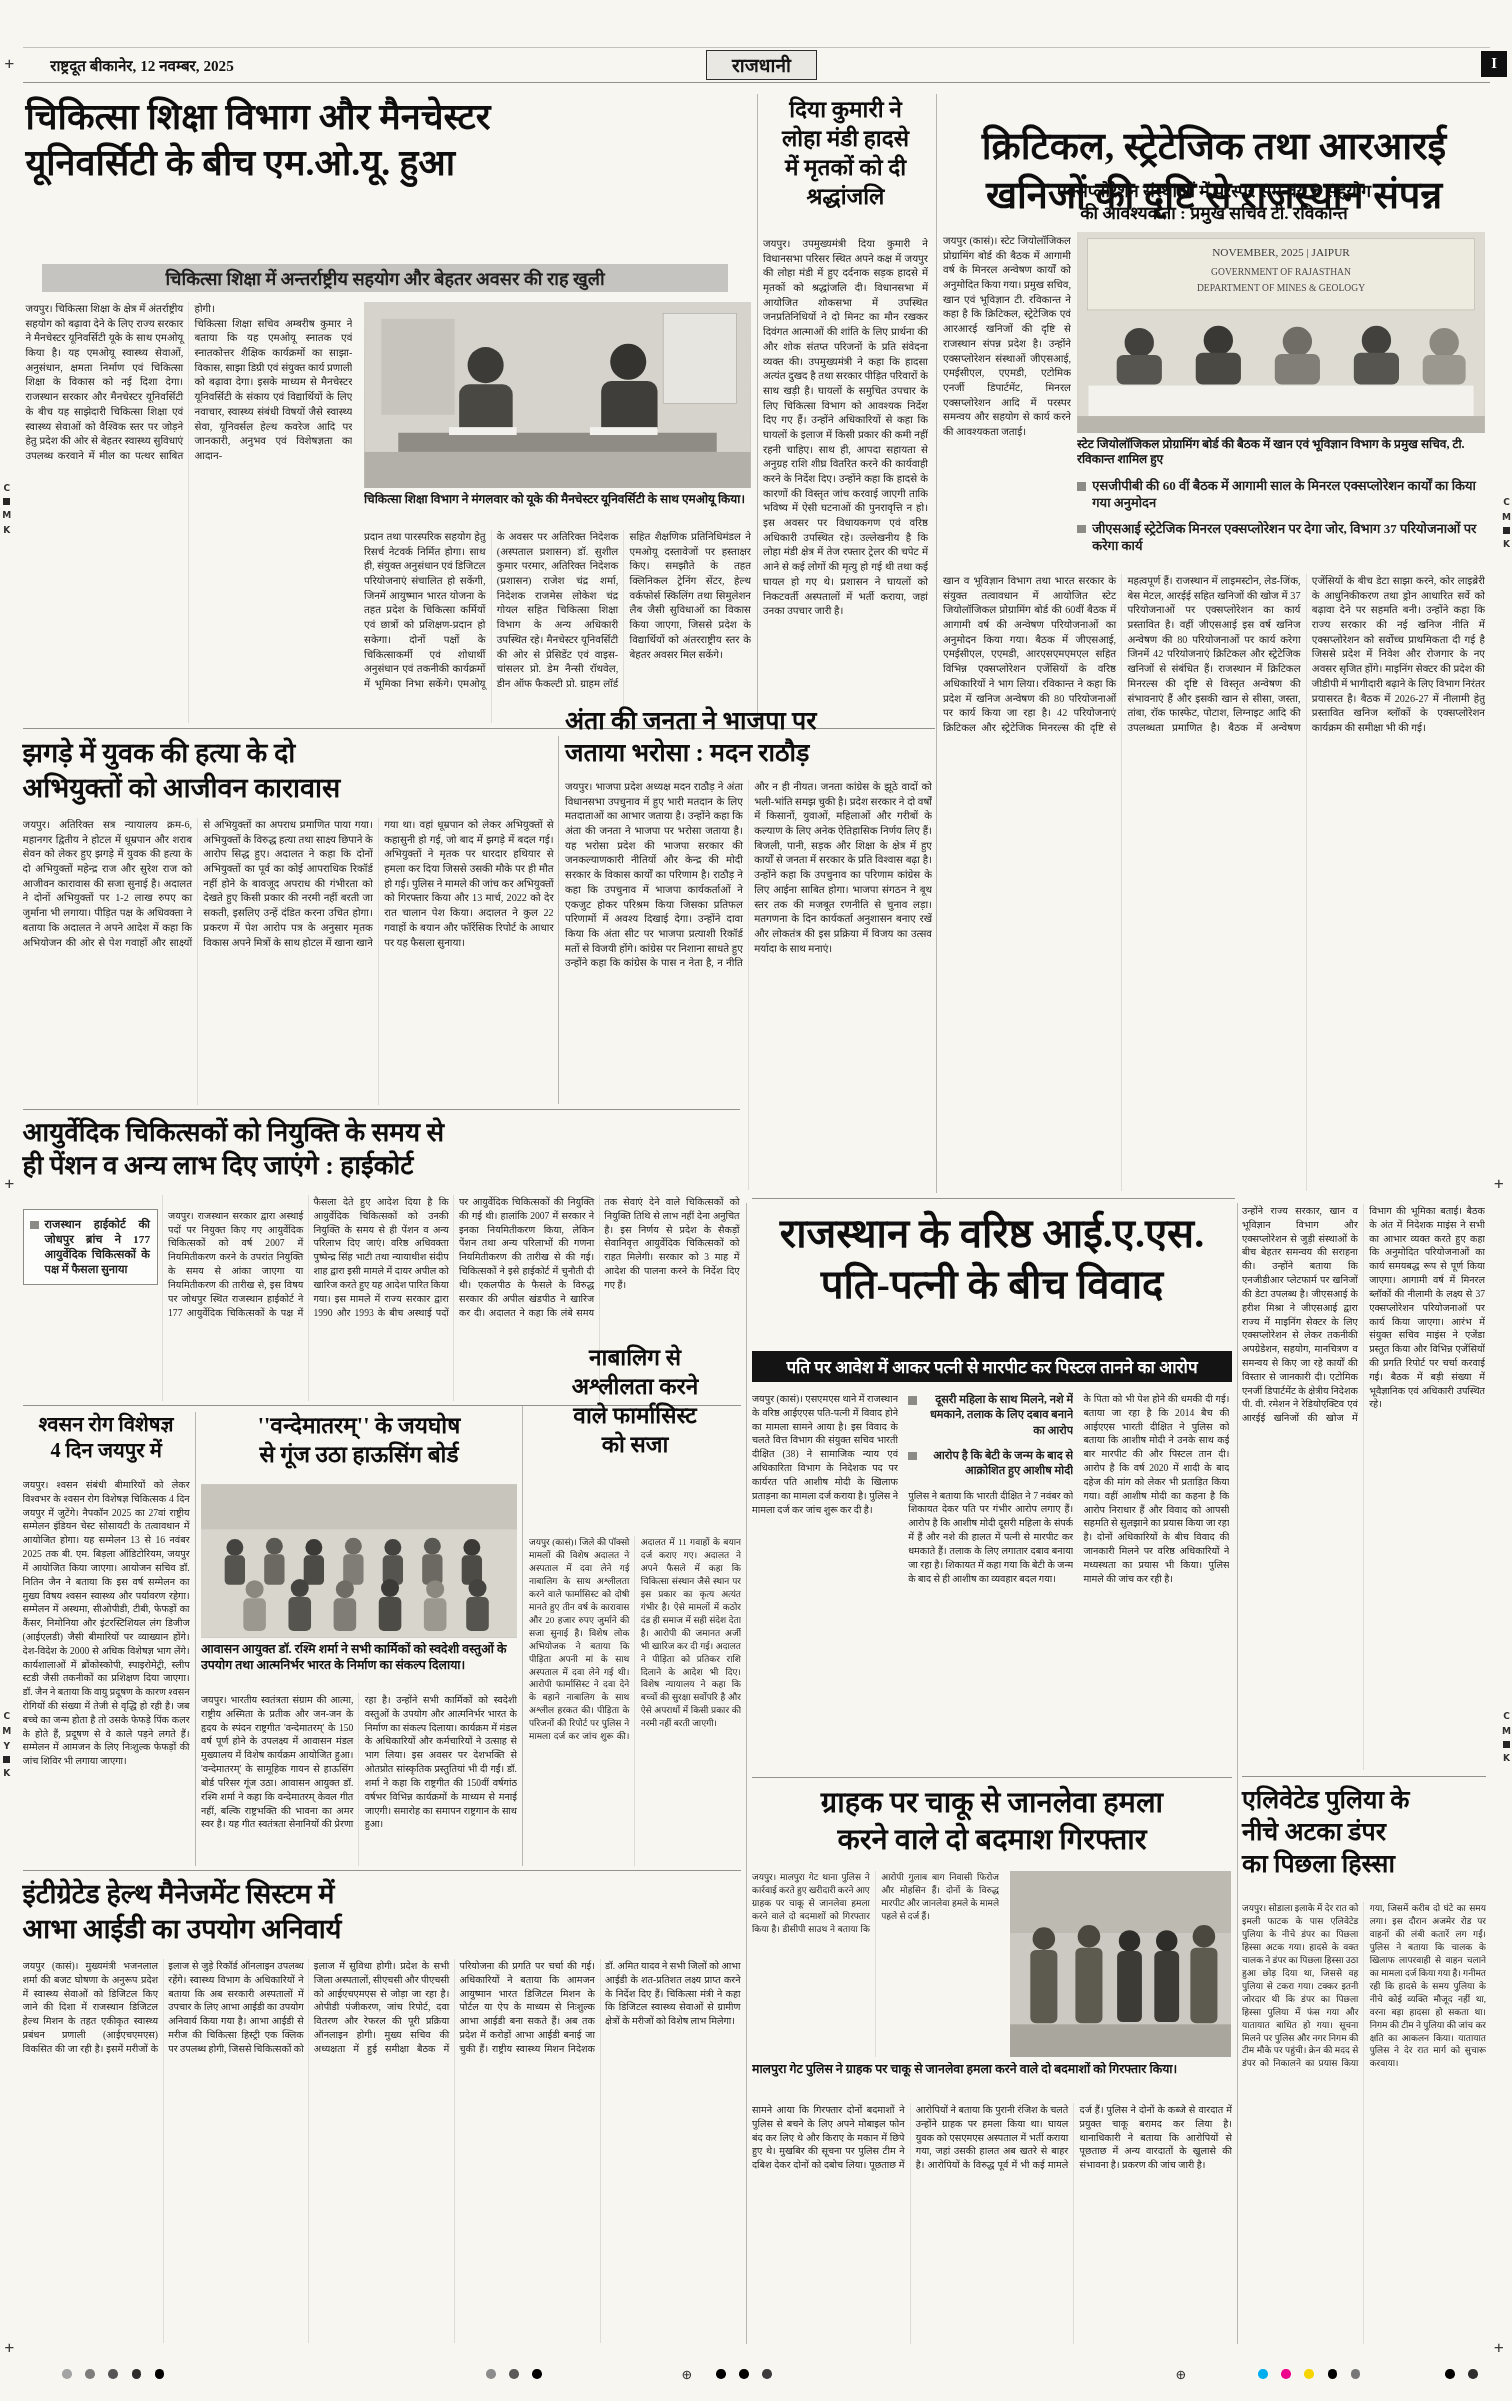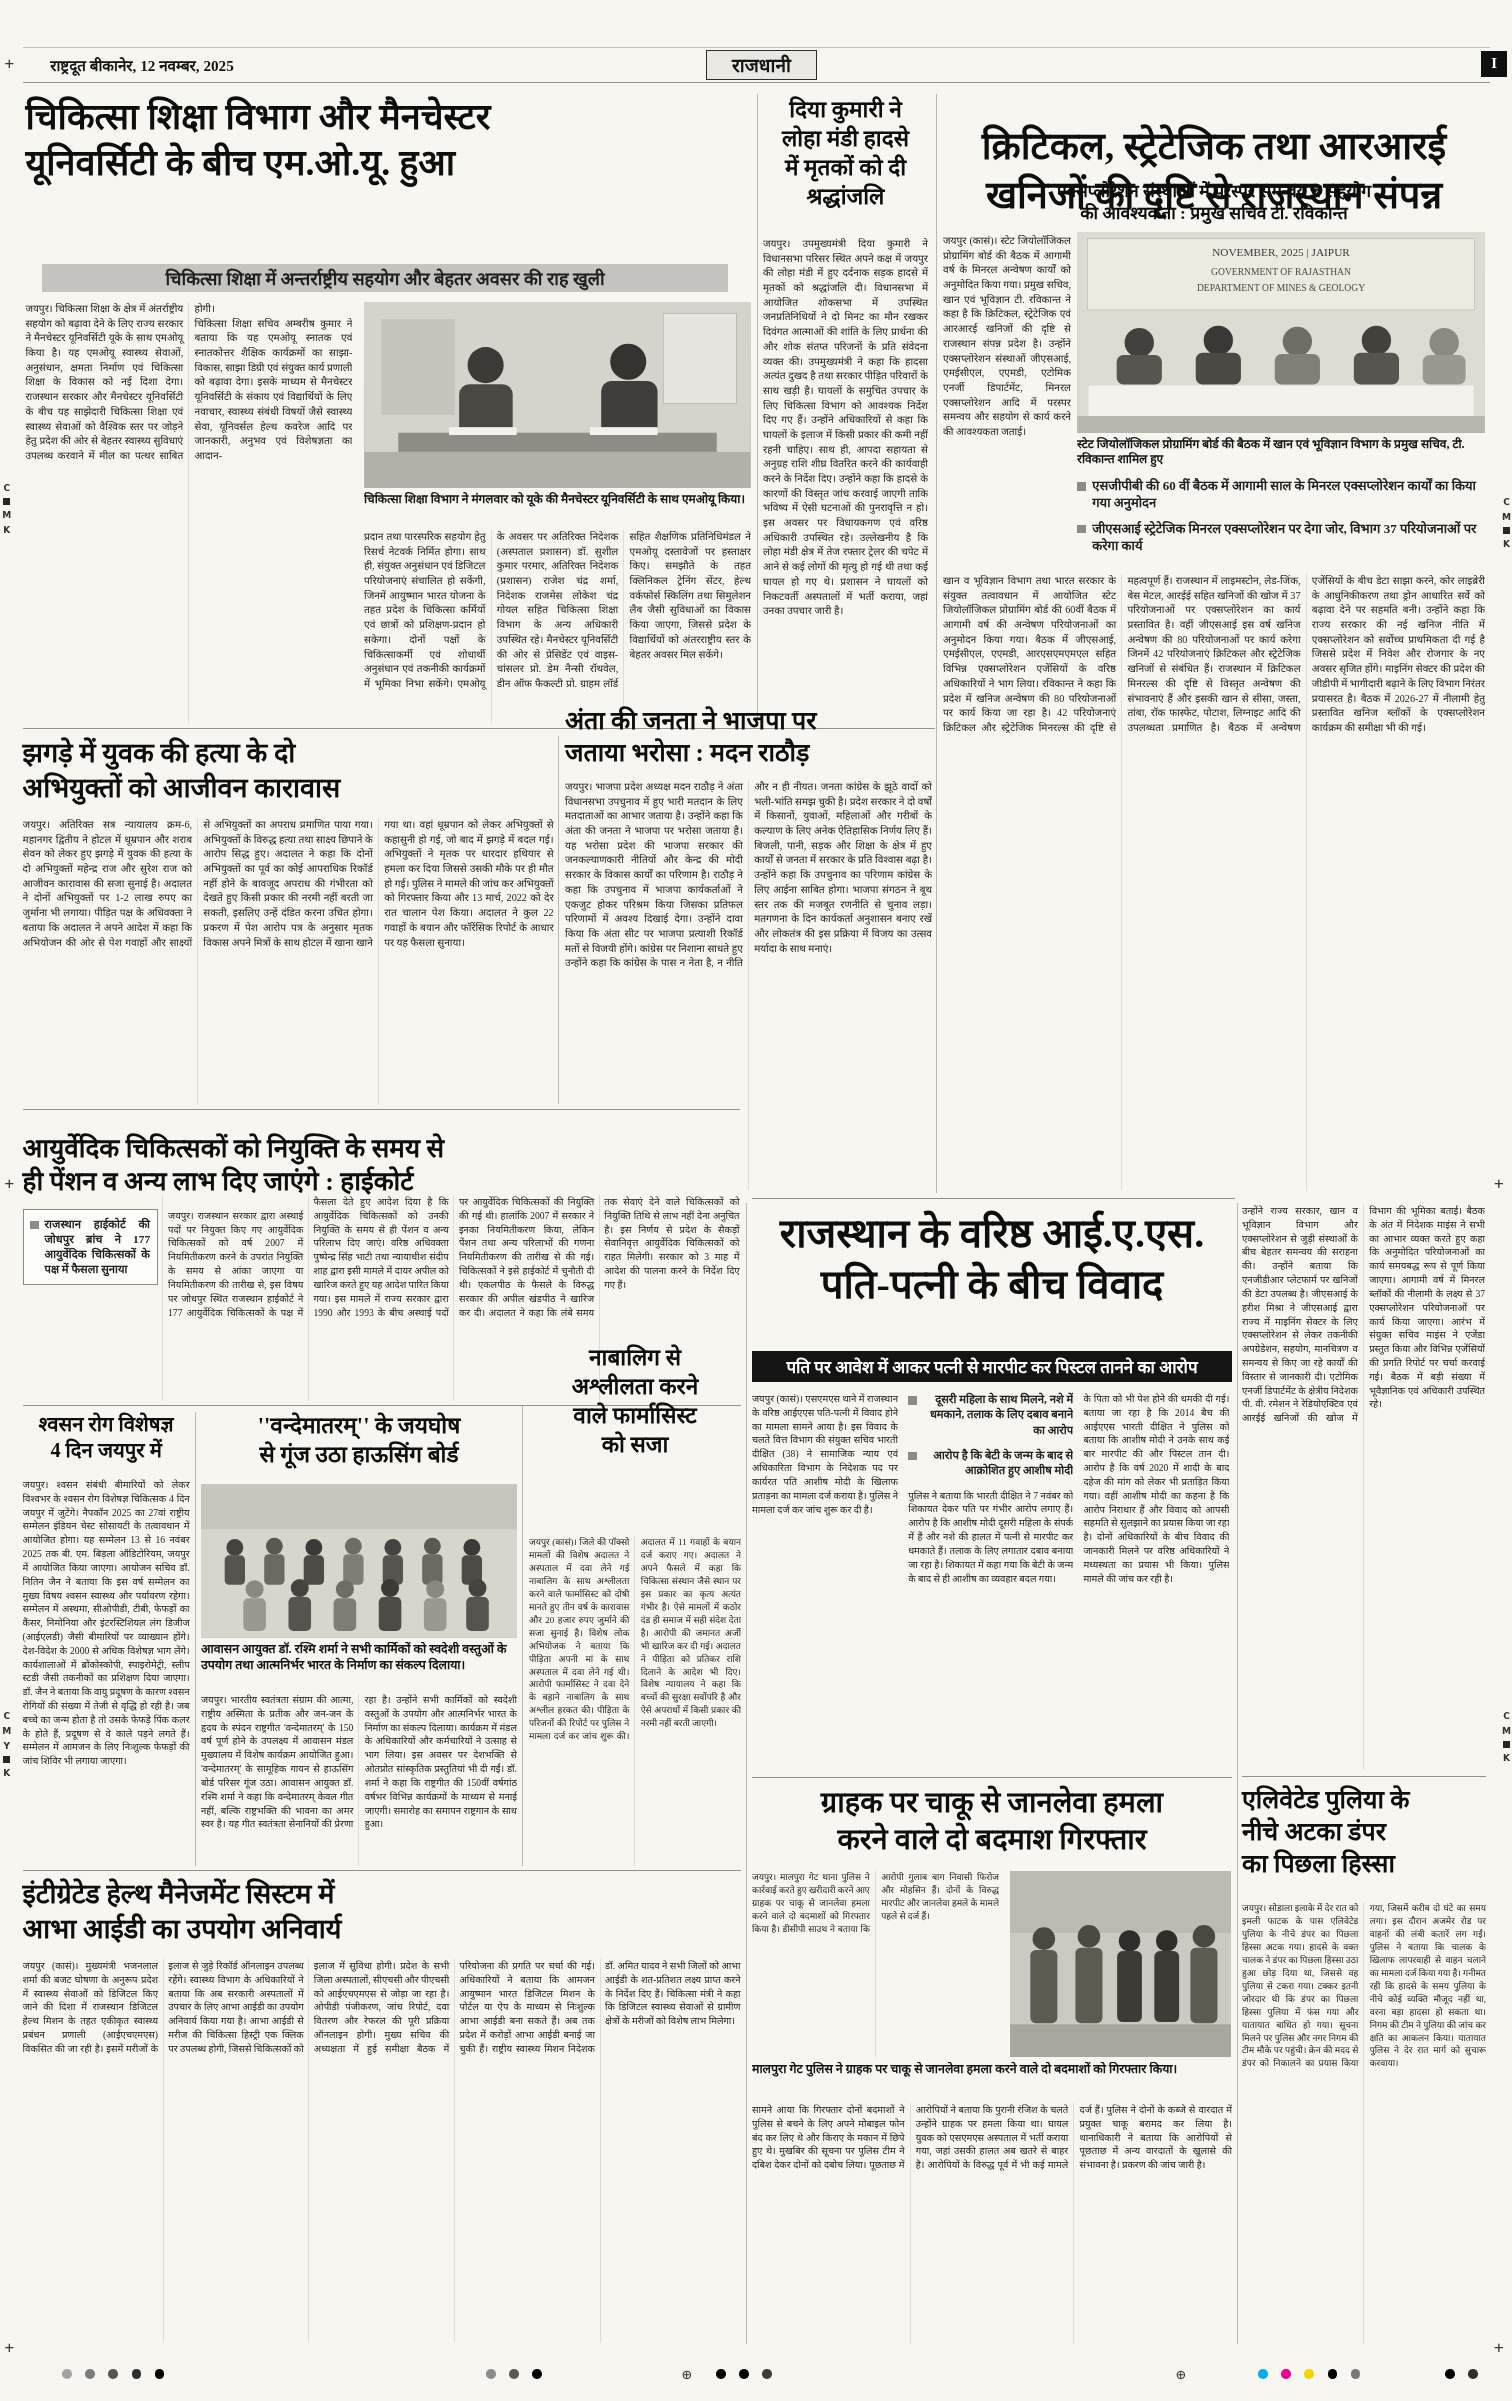--- a/index.html
+++ b/index.html
@@ -172,21 +172,21 @@
 
   <div class="abs hl" style="left:22.6px;top:736px;width:531px;height:75px;font-size:27px;">झगड़े में युवक की हत्या के दो
 अभियुक्तों को आजीवन कारावास</div>
   <div class="abs bt f18 c3" style="left:22.6px;top:818px;width:531px;height:287px;">जयपुर। अतिरिक्त सत्र न्यायालय क्रम-6, महानगर द्वितीय ने होटल में धूम्रपान और शराब सेवन को लेकर हुए झगड़े में युवक की हत्या के दो अभियुक्तों महेन्द्र राज और सुरेश राज को आजीवन कारावास की सजा सुनाई है। अदालत ने दोनों अभियुक्तों पर 1-2 लाख रुपए का जुर्माना भी लगाया। पीड़ित पक्ष के अधिवक्ता ने बताया कि अदालत ने अपने आदेश में कहा कि अभियोजन की ओर से पेश गवाहों और साक्ष्यों से अभियुक्तों का अपराध प्रमाणित पाया गया। अभियुक्तों के विरुद्ध हत्या तथा साक्ष्य छिपाने के आरोप सिद्ध हुए। अदालत ने कहा कि दोनों अभियुक्तों का पूर्व का कोई आपराधिक रिकॉर्ड नहीं होने के बावजूद अपराध की गंभीरता को देखते हुए किसी प्रकार की नरमी नहीं बरती जा सकती, इसलिए उन्हें दंडित करना उचित होगा। प्रकरण में पेश आरोप पत्र के अनुसार मृतक विकास अपने मित्रों के साथ होटल में खाना खाने गया था। वहां धूम्रपान को लेकर अभियुक्तों से कहासुनी हो गई, जो बाद में झगड़े में बदल गई। अभियुक्तों ने मृतक पर धारदार हथियार से हमला कर दिया जिससे उसकी मौके पर ही मौत हो गई। पुलिस ने मामले की जांच कर अभियुक्तों को गिरफ्तार किया और 13 मार्च, 2022 को देर रात चालान पेश किया। अदालत ने कुल 22 गवाहों के बयान और फॉरेंसिक रिपोर्ट के आधार पर यह फैसला सुनाया।</div>
 
   <div class="abs hl" style="left:565px;top:705px;width:367px;height:68px;font-size:25px;">अंता की जनता ने भाजपा पर
 जताया भरोसा : मदन राठौड़</div>
   <div class="abs bt f18 c2" style="left:565px;top:780px;width:367px;height:410px;">जयपुर। भाजपा प्रदेश अध्यक्ष मदन राठौड़ ने अंता विधानसभा उपचुनाव में हुए भारी मतदान के लिए मतदाताओं का आभार जताया है। उन्होंने कहा कि अंता की जनता ने भाजपा पर भरोसा जताया है। यह भरोसा प्रदेश की भाजपा सरकार की जनकल्याणकारी नीतियों और केन्द्र की मोदी सरकार के विकास कार्यों का परिणाम है। राठौड़ ने कहा कि उपचुनाव में भाजपा कार्यकर्ताओं ने एकजुट होकर परिश्रम किया जिसका प्रतिफल परिणामों में अवश्य दिखाई देगा। उन्होंने दावा किया कि अंता सीट पर भाजपा प्रत्याशी रिकॉर्ड मतों से विजयी होंगे। कांग्रेस पर निशाना साधते हुए उन्होंने कहा कि कांग्रेस के पास न नेता है, न नीति और न ही नीयत। जनता कांग्रेस के झूठे वादों को भली-भांति समझ चुकी है। प्रदेश सरकार ने दो वर्षों में किसानों, युवाओं, महिलाओं और गरीबों के कल्याण के लिए अनेक ऐतिहासिक निर्णय लिए हैं। बिजली, पानी, सड़क और शिक्षा के क्षेत्र में हुए कार्यों से जनता में सरकार के प्रति विश्वास बढ़ा है। उन्होंने कहा कि उपचुनाव का परिणाम कांग्रेस के लिए आईना साबित होगा। भाजपा संगठन ने बूथ स्तर तक की मजबूत रणनीति से चुनाव लड़ा। मतगणना के दिन कार्यकर्ता अनुशासन बनाए रखें और लोकतंत्र की इस प्रक्रिया में विजय का उत्सव मर्यादा के साथ मनाएं।</div>
 
   <div class="abs hr" style="left:22.6px;top:1109px;width:717px;"></div>
-  <div class="abs hl" style="left:22.6px;top:1116px;width:717px;height:73px;font-size:26px;margin-top:16px;">आयुर्वेदिक चिकित्सकों को नियुक्ति के समय से
+  <div class="abs hl" style="left:22.6px;top:1116px;width:717px;height:73px;font-size:26px;">आयुर्वेदिक चिकित्सकों को नियुक्ति के समय से
 ही पेंशन व अन्य लाभ दिए जाएंगे : हाईकोर्ट</div>
   <div class="abs bt f17 c5" style="left:22.6px;top:1195px;width:717px;height:206px;">
     <div class="hbox">
       <span class="sq"></span>
       <span class="hboxtext">राजस्थान हाईकोर्ट की जोधपुर ब्रांच ने 177 आयुर्वेदिक चिकित्सकों के पक्ष में फैसला सुनाया</span>
     </div>
     <span>जयपुर। राजस्थान सरकार द्वारा अस्थाई पदों पर नियुक्त किए गए आयुर्वेदिक चिकित्सकों को वर्ष 2007 में नियमितीकरण करने के उपरांत नियुक्ति के समय से आंका जाएगा या नियमितीकरण की तारीख से, इस विषय पर जोधपुर स्थित राजस्थान हाईकोर्ट ने 177 आयुर्वेदिक चिकित्सकों के पक्ष में फैसला देते हुए आदेश दिया है कि आयुर्वेदिक चिकित्सकों को उनकी नियुक्ति के समय से ही पेंशन व अन्य परिलाभ दिए जाएं। वरिष्ठ अधिवक्ता पुष्पेन्द्र सिंह भाटी तथा न्यायाधीश संदीप शाह द्वारा इसी मामले में दायर अपील को खारिज करते हुए यह आदेश पारित किया गया। इस मामले में राज्य सरकार द्वारा 1990 और 1993 के बीच अस्थाई पदों पर आयुर्वेदिक चिकित्सकों की नियुक्ति की गई थी। हालांकि 2007 में सरकार ने इनका नियमितीकरण किया, लेकिन पेंशन तथा अन्य परिलाभों की गणना नियमितीकरण की तारीख से की गई। चिकित्सकों ने इसे हाईकोर्ट में चुनौती दी थी। एकलपीठ के फैसले के विरुद्ध सरकार की अपील खंडपीठ ने खारिज कर दी। अदालत ने कहा कि लंबे समय तक सेवाएं देने वाले चिकित्सकों को नियुक्ति तिथि से लाभ नहीं देना अनुचित है। इस निर्णय से प्रदेश के सैकड़ों सेवानिवृत्त आयुर्वेदिक चिकित्सकों को राहत मिलेगी। सरकार को 3 माह में आदेश की पालना करने के निर्देश दिए गए हैं।</span>
   </div>
   <div class="abs hr" style="left:22.6px;top:1405px;width:718px;"></div>
 

